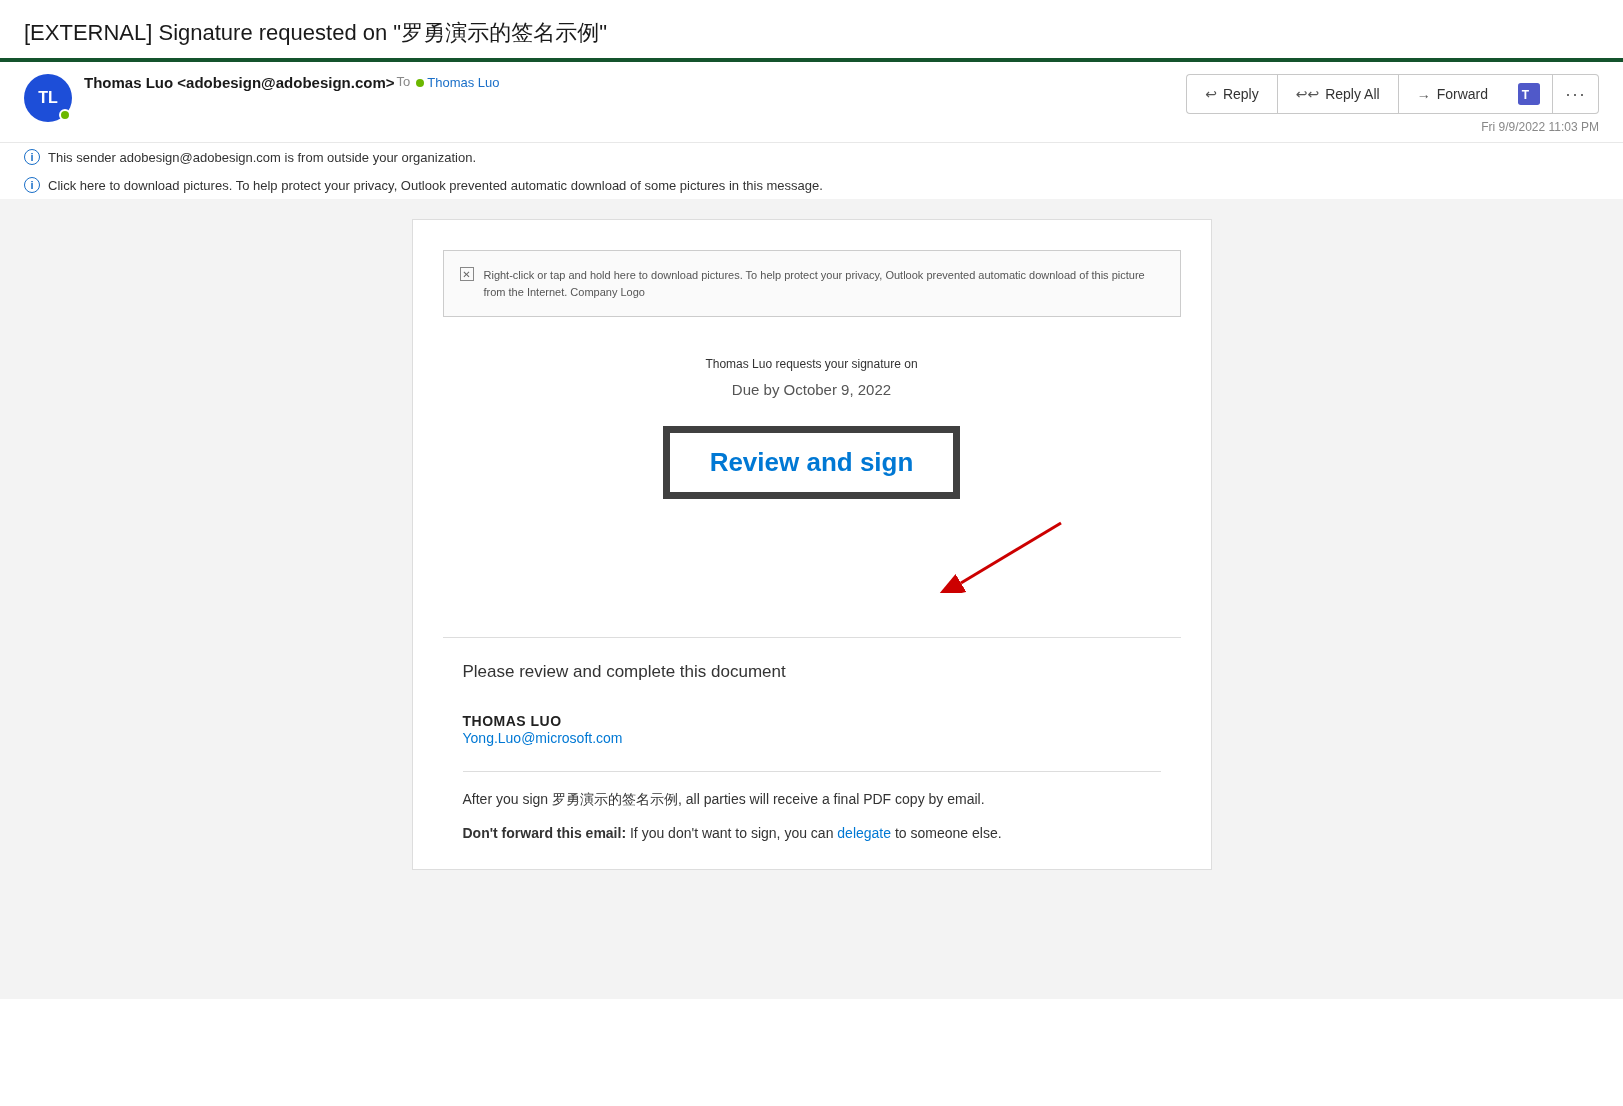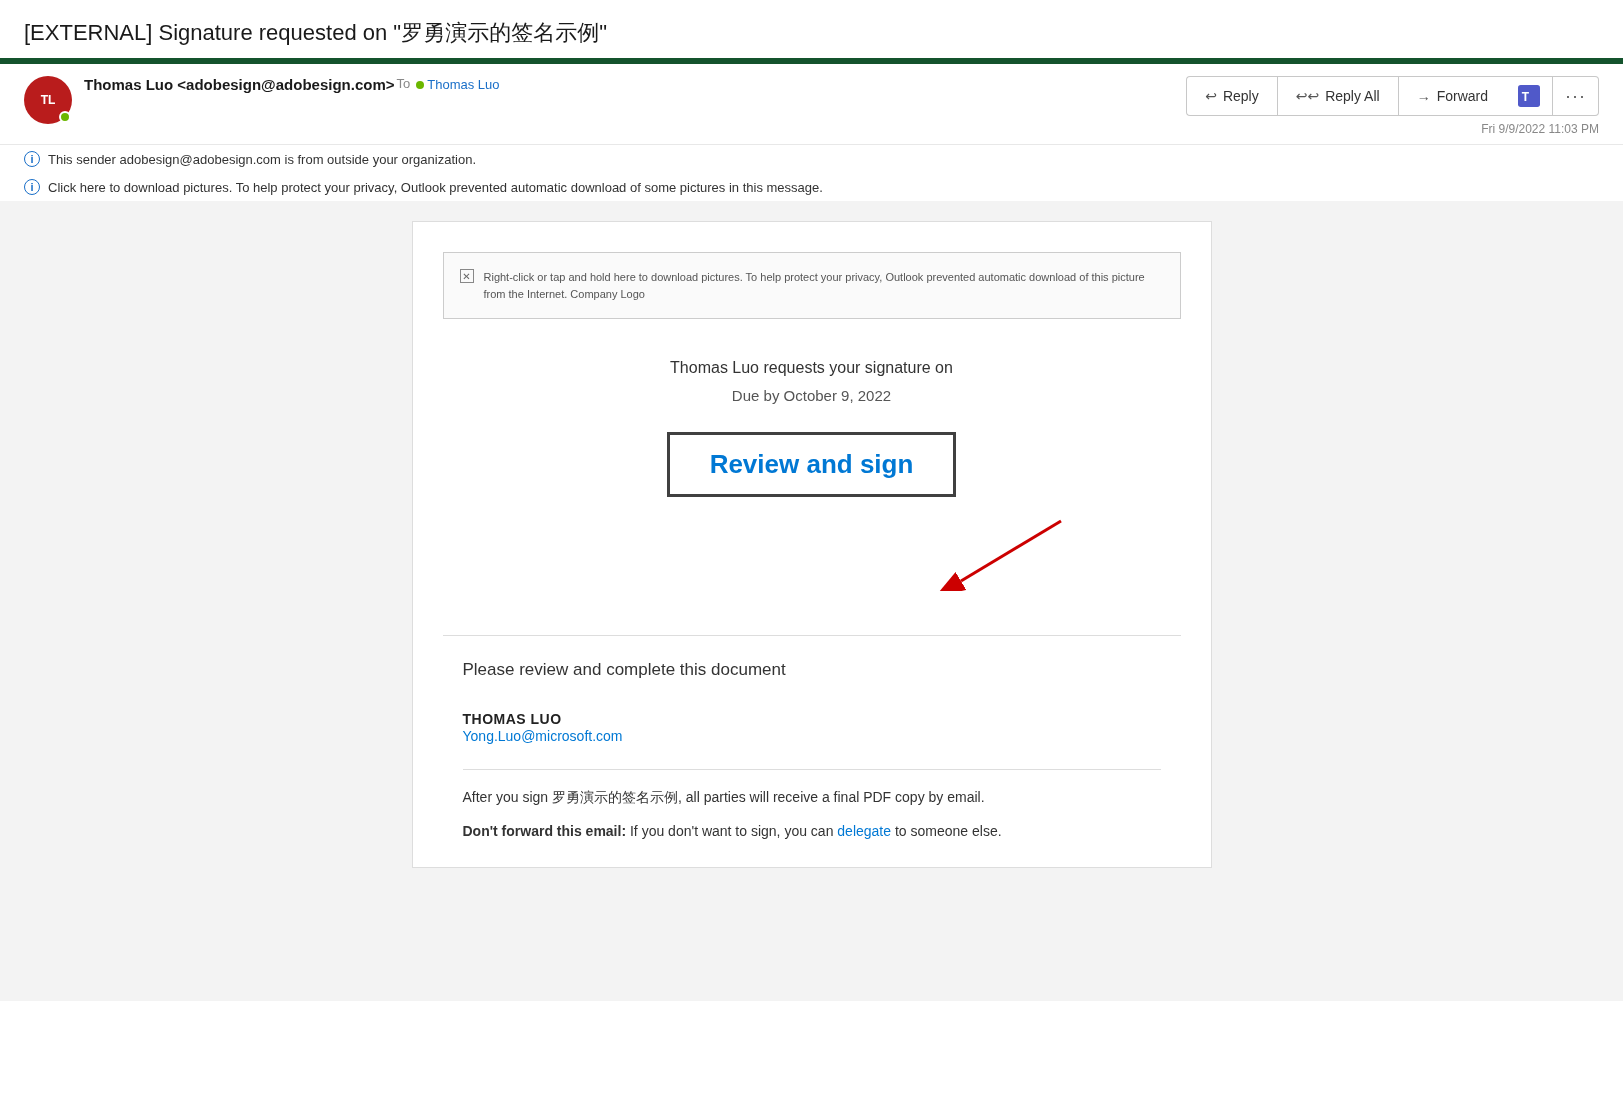--- a/index.html
+++ b/index.html
@@ -11,21 +11,21 @@
       min-height: 1106px;
       overflow-x: hidden;
     }
 
     
     .email-subject {
       font-size: 22px;
       font-weight: 400;
       padding: 18px 24px 10px 24px;
       color: #1a1a1a;
-      border-bottom: 6px solid #14532d;
+      border-bottom: 4px solid #14532d;
     }
 
     
     .email-header {
       display: flex;
       align-items: flex-start;
       justify-content: space-between;
       padding: 12px 24px 8px 24px;
       border-bottom: 1px solid #e8e8e8;
     }
@@ -33,26 +33,26 @@
     .sender-section {
       display: flex;
       align-items: flex-start;
       gap: 12px;
     }
 
     .avatar {
       width: 48px;
       height: 48px;
       border-radius: 50%;
-      background: #b91c1c;
+      background: #1d4ed8;
       color: #fff;
       display: flex;
       align-items: center;
       justify-content: center;
-      font-size: 12px;
+      font-size: 16px;
       font-weight: 600;
       flex-shrink: 0;
       position: relative;
     }
 
     .avatar-online {
       width: 12px;
       height: 12px;
       background: #6bb700;
       border-radius: 50%;
@@ -242,42 +242,42 @@
       color: #555;
       line-height: 1.5;
     }
 
     .email-card-body {
       padding: 20px 50px 40px 50px;
       text-align: center;
     }
 
     .request-text {
-      font-size: 16px;
+      font-size: 12px;
       color: #333;
       margin-bottom: 10px;
       font-weight: 400;
     }
 
     .doc-title {
       font-size: 22px;
       color: #0078d4;
       font-weight: 600;
       margin-bottom: 20px;
     }
 
     .due-date {
       font-size: 15px;
       color: #555;
       margin-bottom: 28px;
     }
 
     .review-sign-btn {
       display: inline-block;
-      border: 3px solid #404040;
+      border: 7px solid #404040;
       padding: 14px 40px;
       font-size: 26px;
       font-weight: 700;
       color: #0078d4;
       cursor: pointer;
       background: #fff;
       position: relative;
     }
 
     .arrow-annotation {

